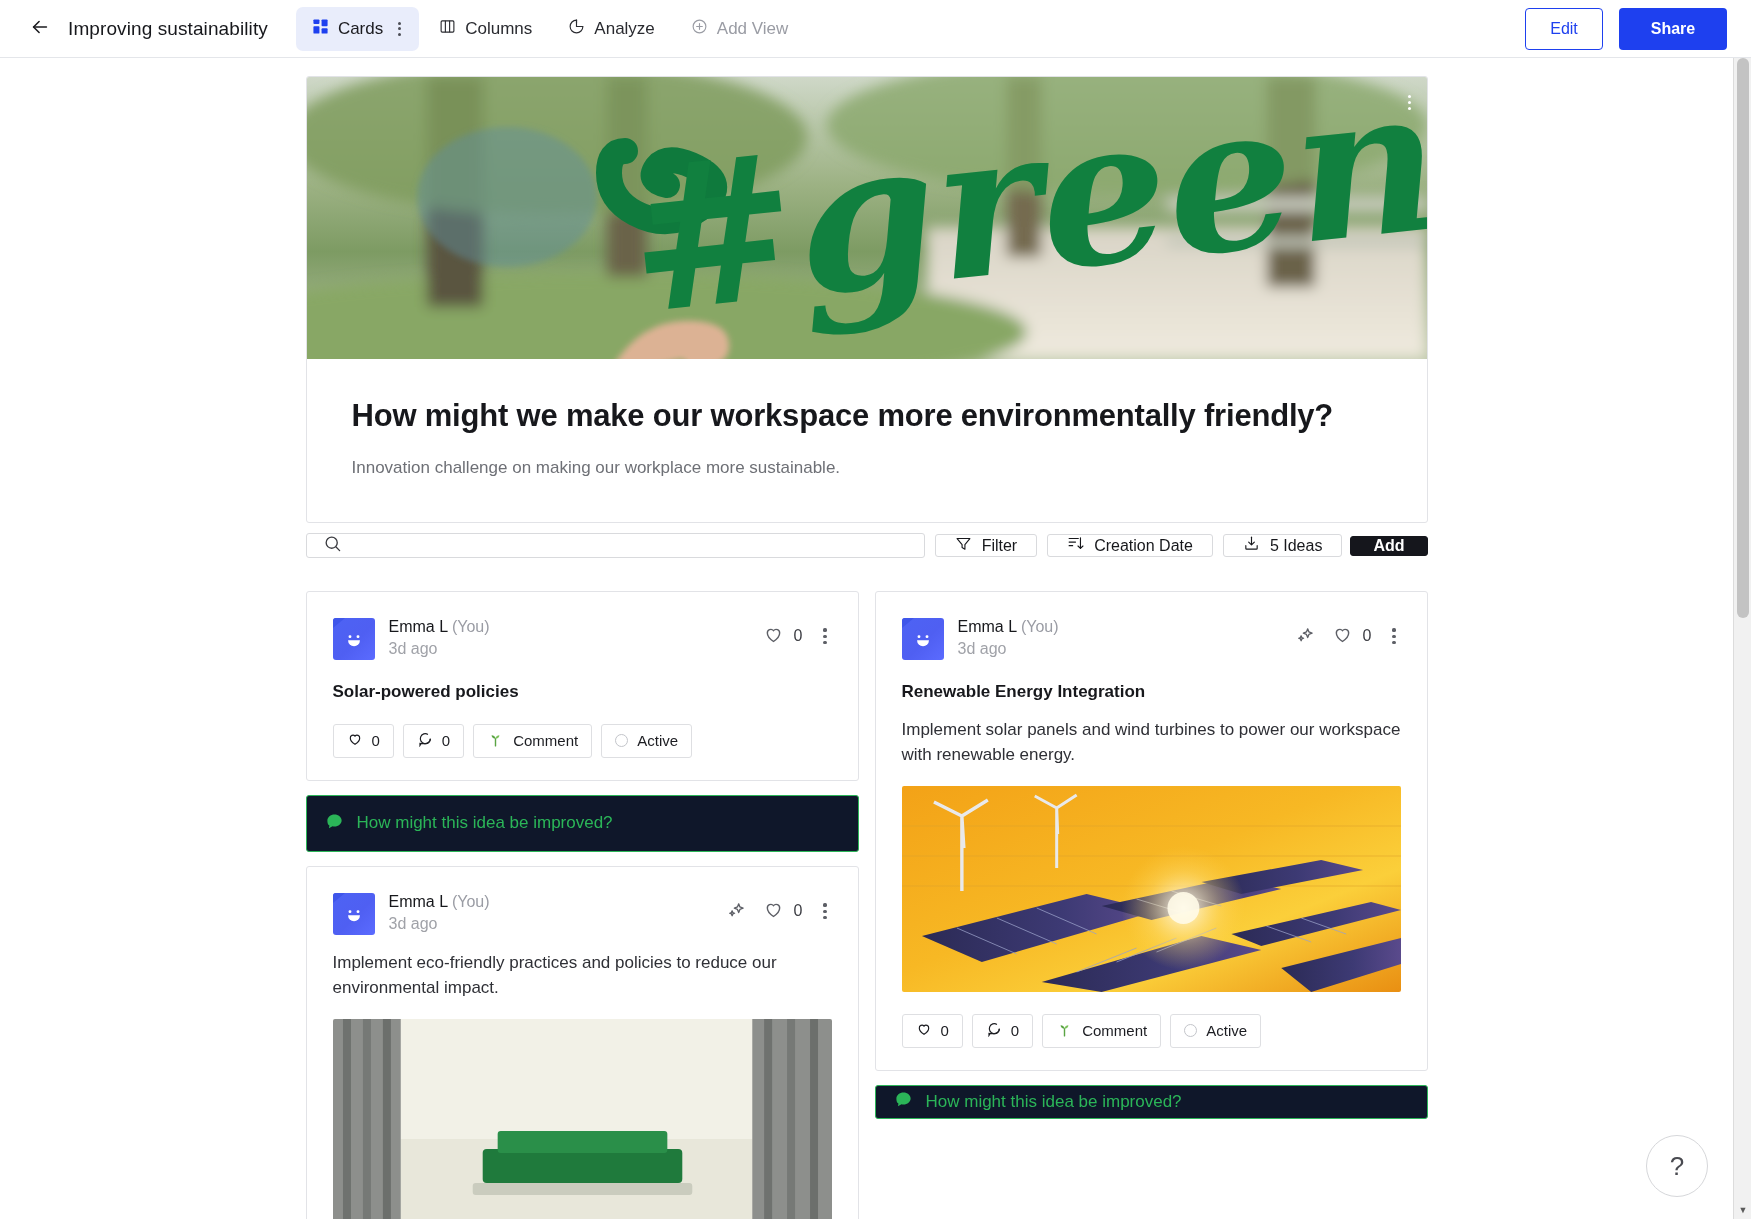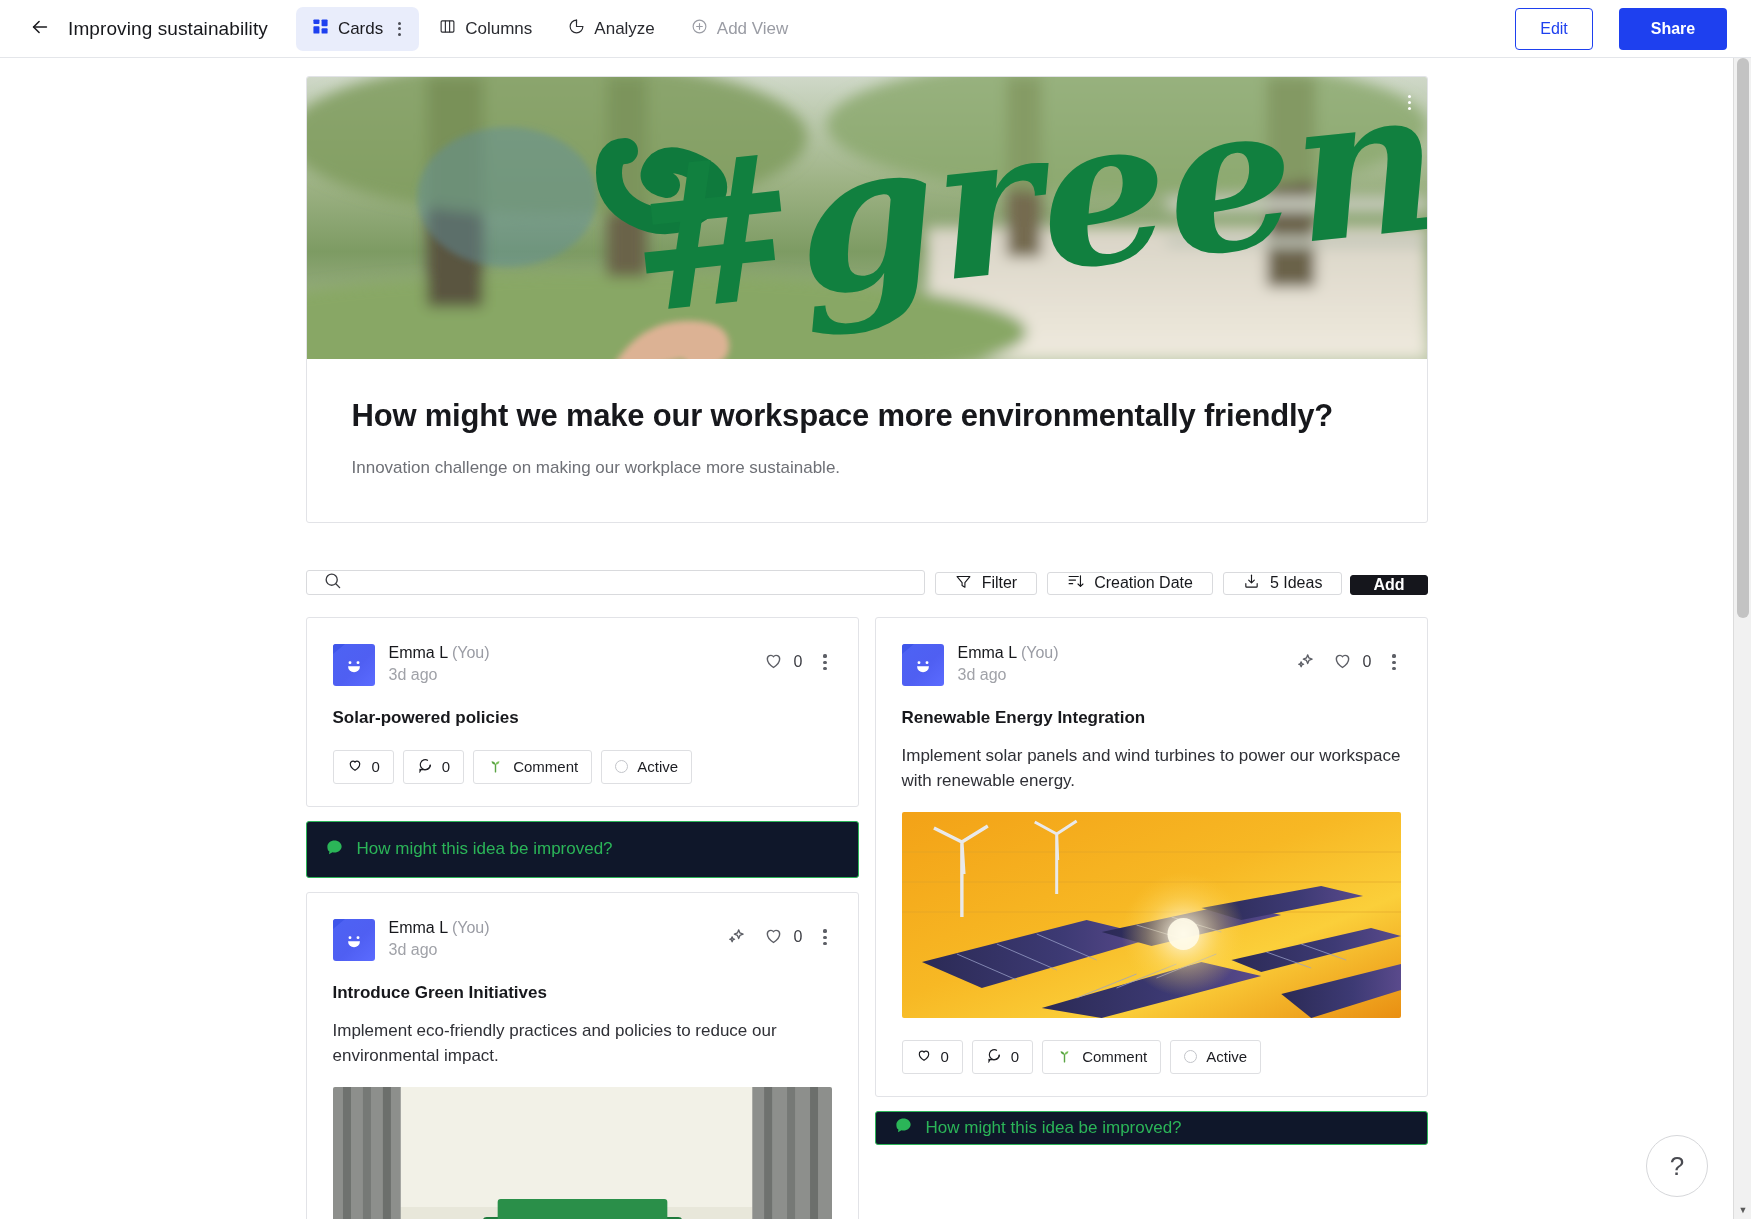--- a/index.html
+++ b/index.html
@@ -36,21 +36,21 @@
     border-radius: 7px; font-size: 17px; color: #2a2b30;
     cursor: pointer; white-space: nowrap;
   }
   .view-tab.active { background: #e9edfb; color: #1b1b1f; }
   .view-tab.muted { color: #9a9ca4; }
   .tab-kebab {
     display: flex; flex-direction: column; gap: 2.5px;
     margin-left: 4px; padding: 4px 2px; cursor: pointer;
   }
   .tab-kebab i { width: 3px; height: 3px; background: #4b4d55; border-radius: 50%; display: block; }
-  .topbar-right { margin-left: auto; display: flex; align-items: center; gap: 26px; }
+  .topbar-right { margin-left: auto; display: flex; align-items: center; gap: 16px; }
   .btn-edit {
     width: 78px; height: 42px; border: 1px solid #1e40ef;
     color: #1e40ef; background: #fff; border-radius: 4px;
     font-size: 16px; font-family: inherit; cursor: pointer;
   }
   .btn-share {
     width: 108px; height: 42px; border: none;
     color: #fff; background: #1e40ef; border-radius: 4px;
     font-size: 16px; font-weight: 600; font-family: inherit; cursor: pointer;
   }
@@ -78,21 +78,21 @@
   .hero-img { height: 282px; position: relative; overflow: hidden; }
   .hero-img svg { display: block; width: 100%; height: 100%; }
   .hero-body { padding: 38px 45px 44px 45px; }
   .hero-title {
     font-size: 31px; font-weight: 700; color: #17181c;
     letter-spacing: -.2px; line-height: 1.25;
   }
   .hero-sub { margin-top: 22px; font-size: 17px; color: #6e7076; }
 
   
-  .toolbar { display: flex; align-items: flex-end; margin-top: 26px; height: 46px; }
+  .toolbar { display: flex; align-items: center; height: 46px; }
   .search-box {
     flex: 1; border: 1px solid #d9dadd; border-radius: 3px;
     display: flex; align-items: center; padding: 0 16px; background: #fff;
   }
   .search-input {
     border: none; outline: none; flex: 1; margin-left: 12px;
     font-size: 15px; font-family: inherit; color: #17181c; background: transparent;
   }
   .tb-btn {
     display: flex; align-items: center; justify-content: center; gap: 10px;
@@ -461,21 +461,20 @@
                 </span>
                 <span class="like-count">0</span>
               </span>
               <span class="kebab">
                     <i></i>
                     <i></i>
                     <i></i>
                   </span>
             </div>
           </div>
-          <div class="idea-title">Introduce Green Initiatives</div>
           <div class="idea-desc">Implement eco-friendly practices and policies to reduce our environmental impact.</div>
           <div class="idea-img">
             <svg viewBox="0 0 500 206" preserveAspectRatio="none">
               <rect width="500" height="206" fill="#efeee6"></rect>
               <rect x="0" y="0" width="68" height="206" fill="#8d8f8c"></rect>
               <rect x="10" y="0" width="8" height="206" fill="#6f726f"></rect>
               <rect x="30" y="0" width="8" height="206" fill="#767976"></rect>
               <rect x="50" y="0" width="8" height="206" fill="#6c6f6c"></rect>
               <rect x="420" y="0" width="80" height="206" fill="#8d8f8c"></rect>
               <rect x="432" y="0" width="8" height="206" fill="#6f726f"></rect>

